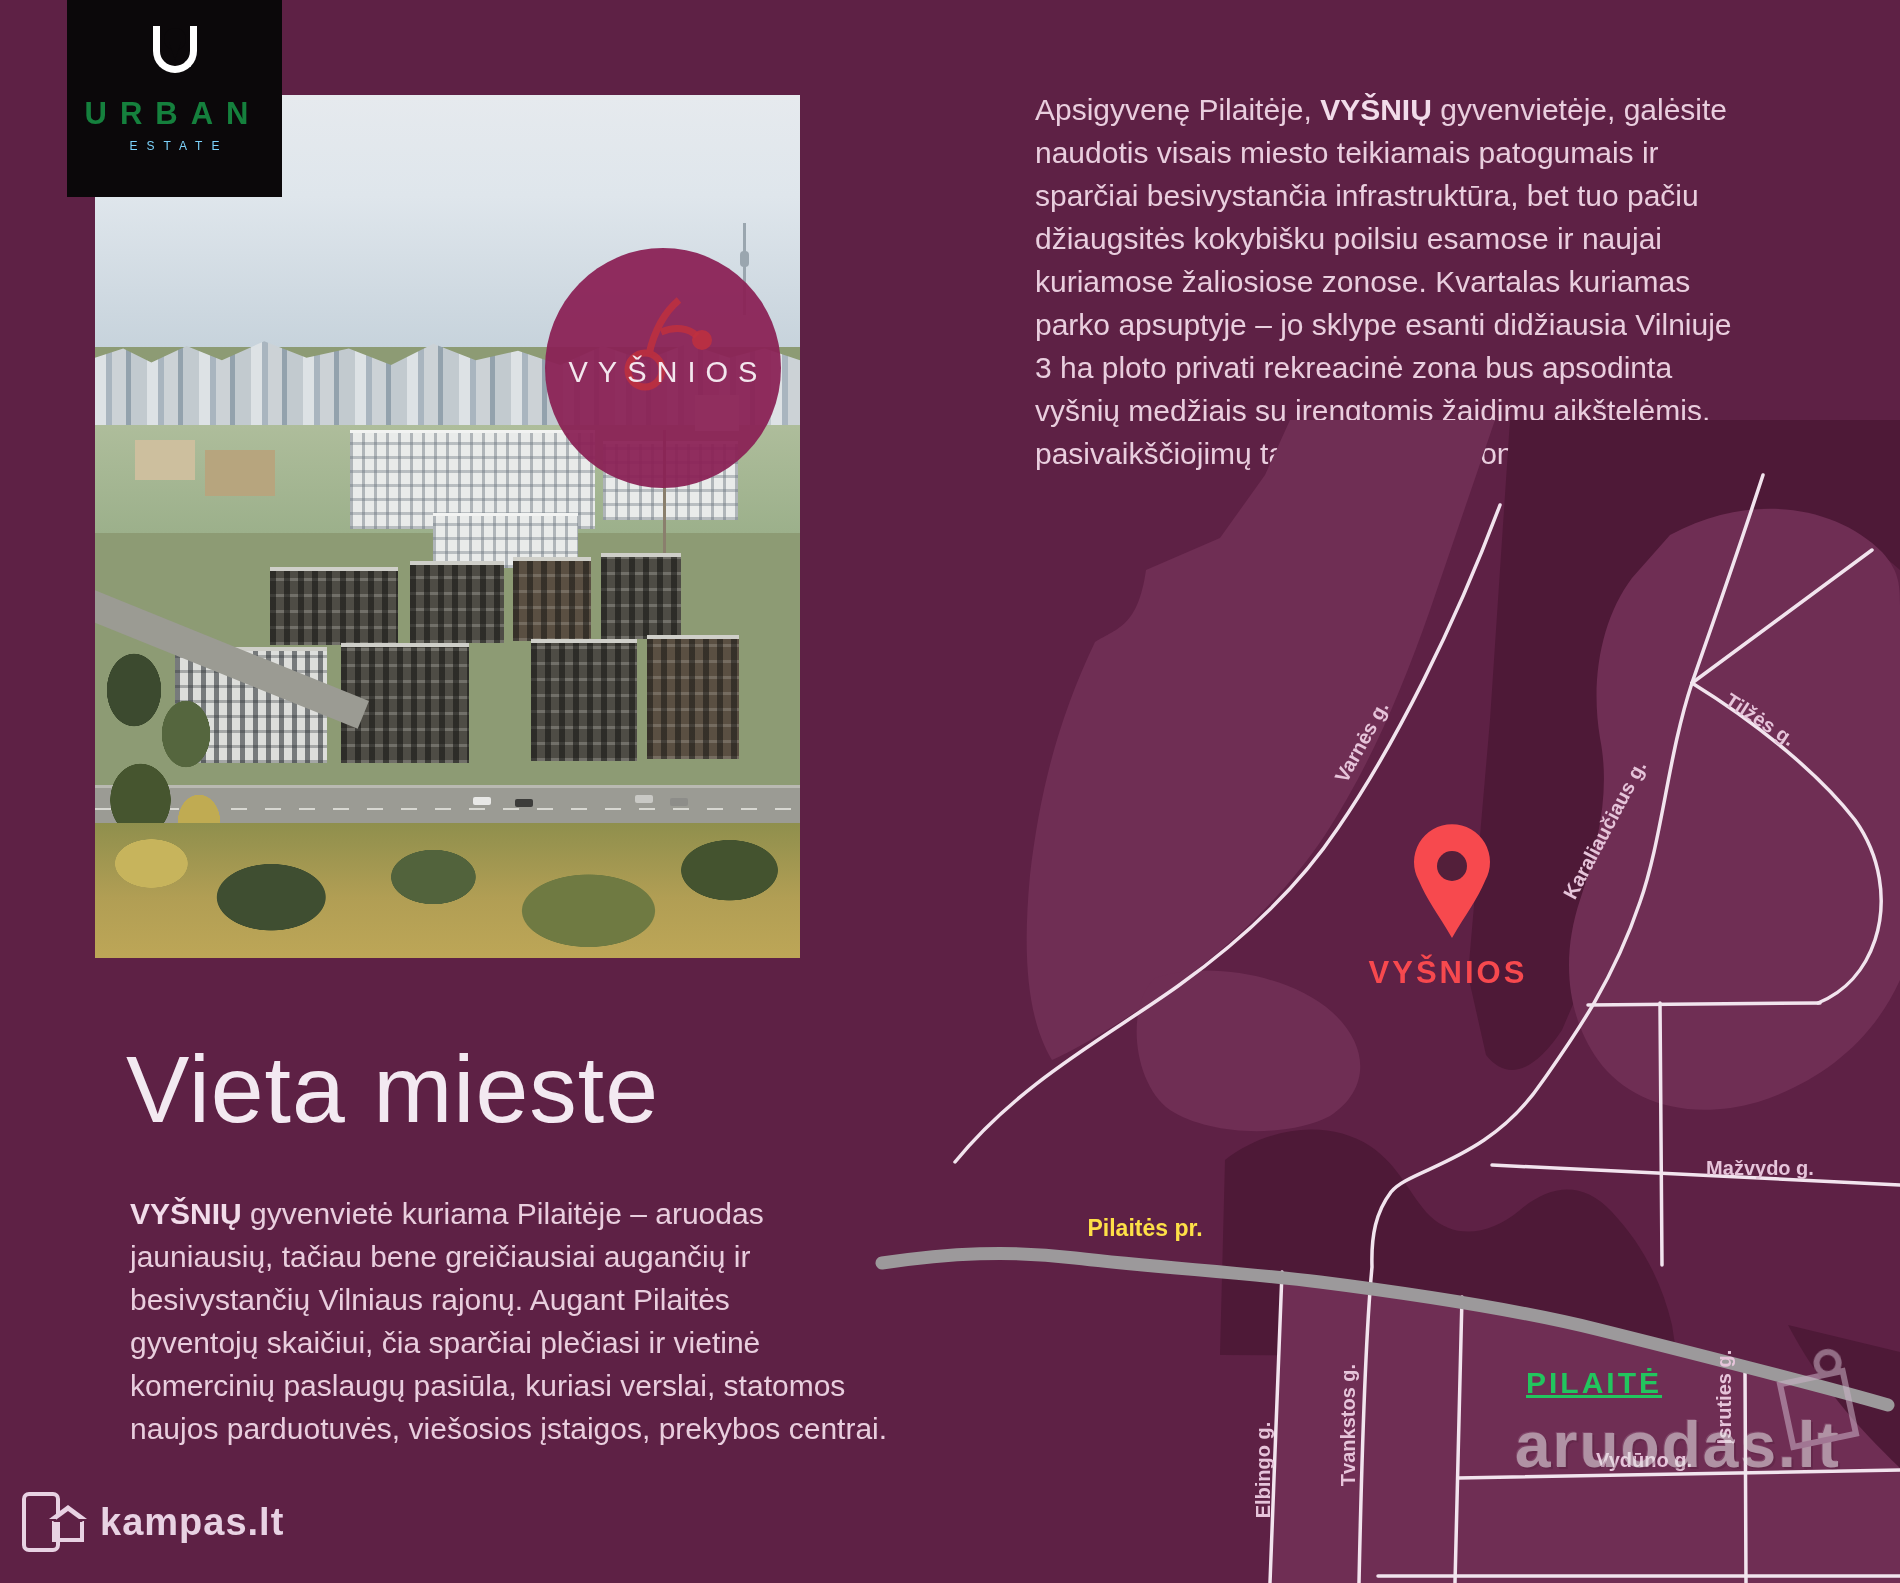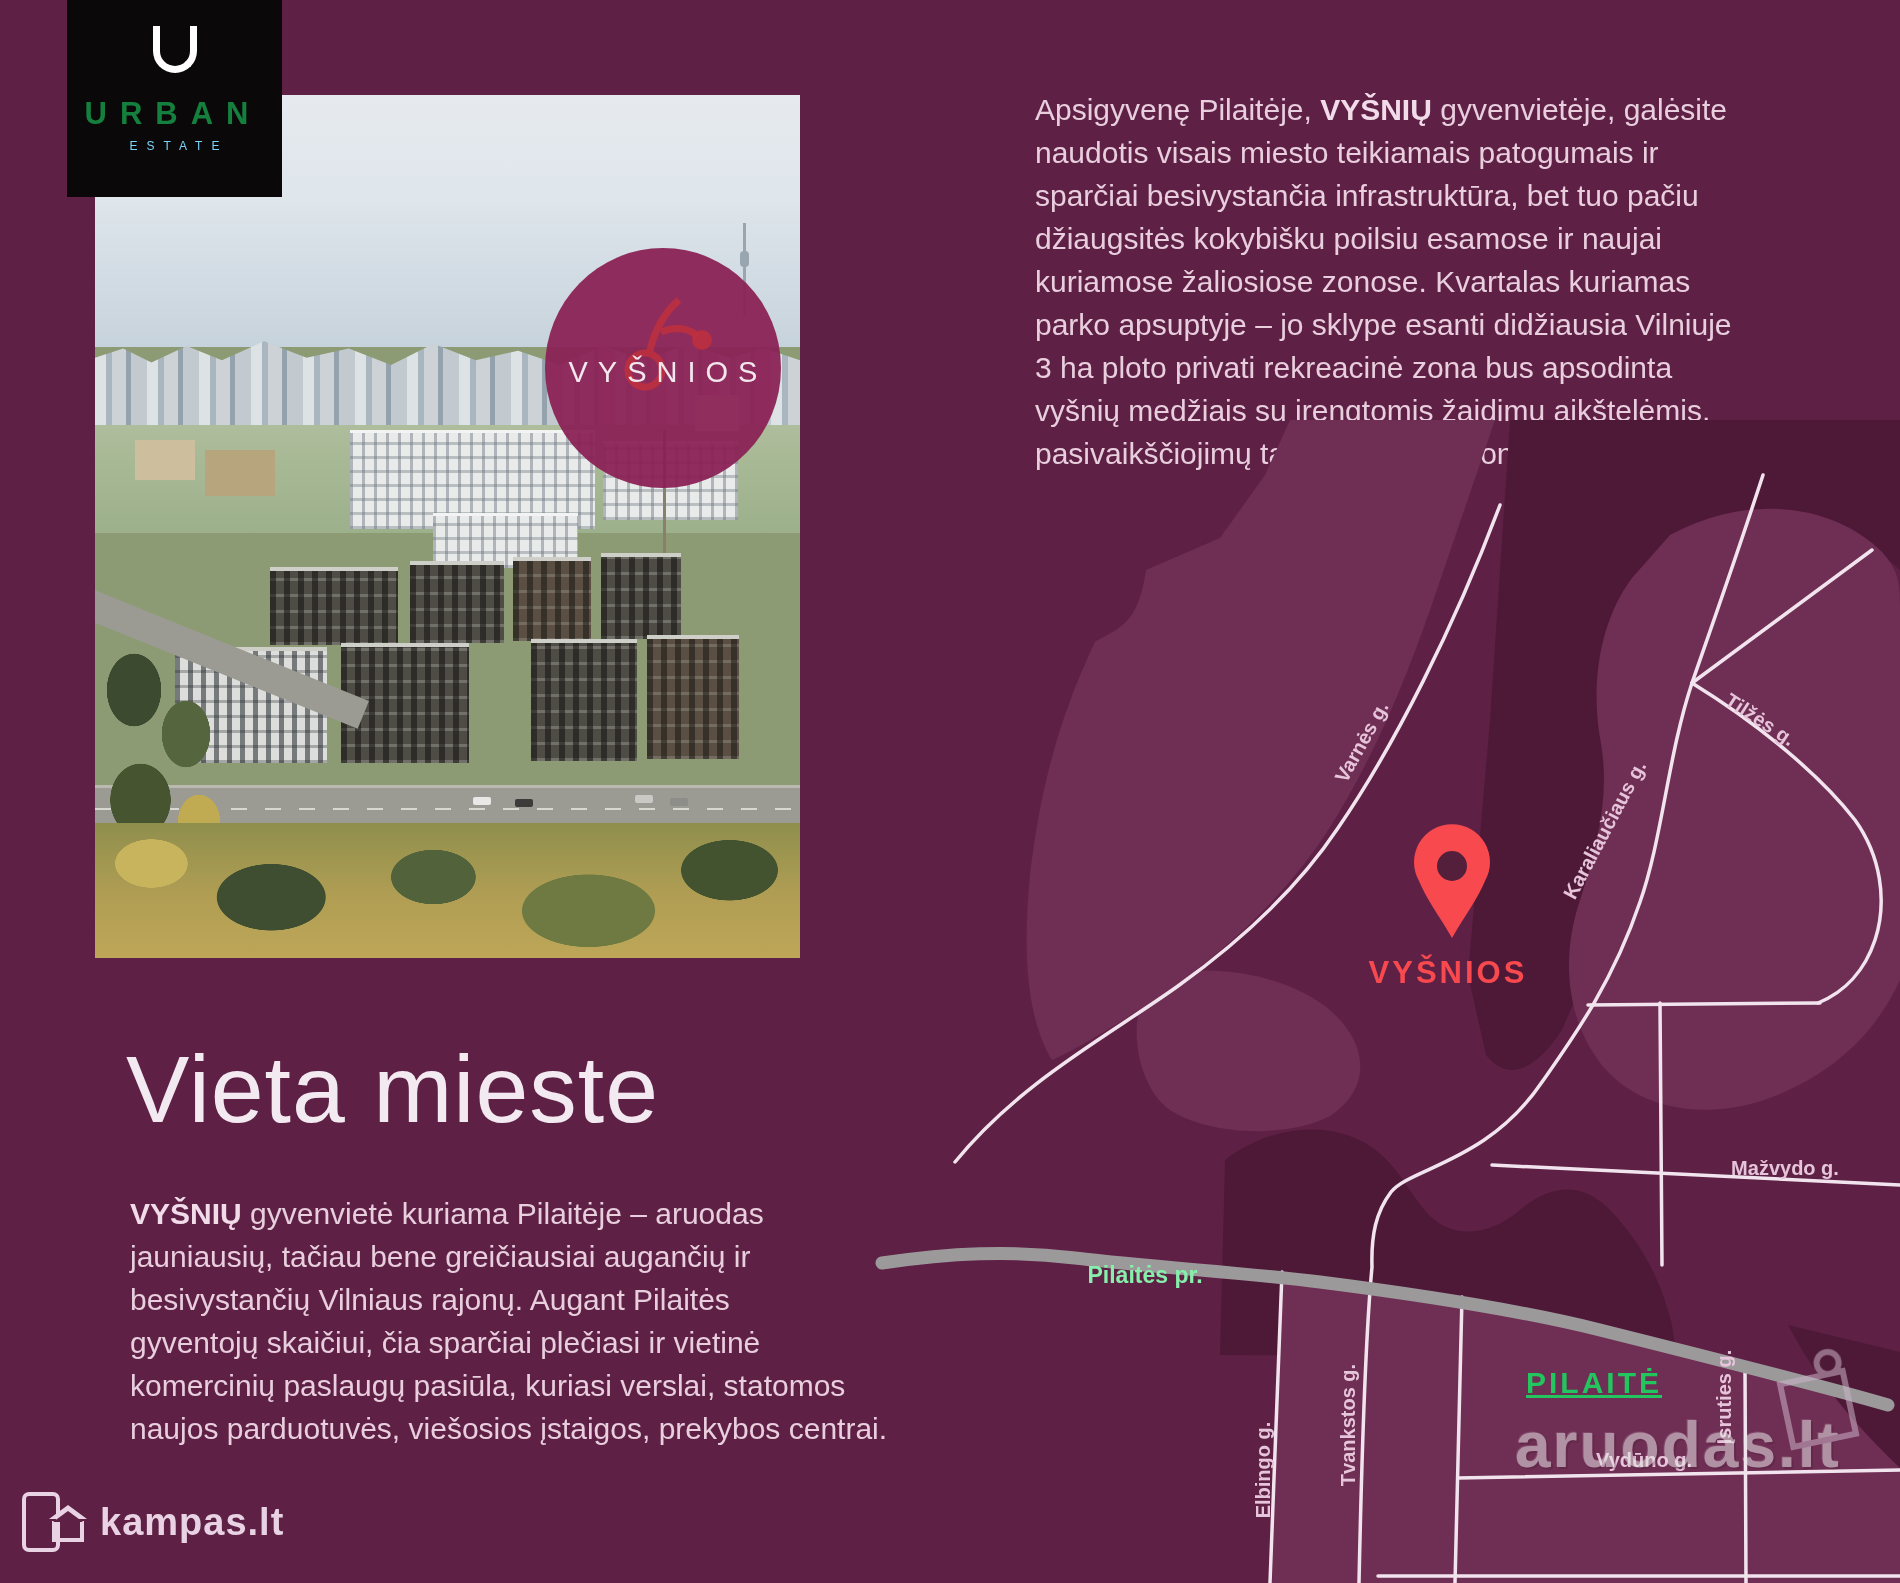--- a/index.html
+++ b/index.html
@@ -81,21 +81,21 @@
   #loc-para{left:130px;top:1192px;}
   .heading{position:absolute;left:126px;top:1035px;color:#f3e9f1;font-size:95px;font-weight:400;letter-spacing:1px;}
 
   
   .map{position:absolute;left:870px;top:420px;width:1030px;height:1163px;z-index:4;}
   .map-label{position:absolute;transform:translate(-50%,-50%);color:#e6c4da;font-size:20px;font-weight:600;white-space:nowrap;}
   .map-label.rot-varnes{transform:translate(-50%,-50%) rotate(-61deg);}
   .map-label.rot-karal{transform:translate(-50%,-50%) rotate(-62deg);}
   .map-label.rot-tilzes{transform:translate(-50%,-50%) rotate(33deg);}
   .map-label.rot-vert{transform:translate(-50%,-50%) rotate(-90deg);}
-  .map-label.white{color:#86efac;margin-top:47px;}
+  .map-label.white{color:#fde047;}
   .map-label.bold{font-weight:700;font-size:23px;}
   .district{position:absolute;transform:translate(-50%,-50%);color:#22c55e;font-size:30px;font-weight:600;letter-spacing:3px;white-space:nowrap;text-decoration:underline;}
   .pin-caption{position:absolute;transform:translate(-50%,-50%);color:#f7494e;font-size:31px;font-weight:700;letter-spacing:3px;white-space:nowrap;}
 
   
   .wm-left{position:absolute;left:22px;top:1492px;display:flex;align-items:center;z-index:40;}
   .wm-door{width:30px;height:52px;border:4px solid #e8d2e3;border-radius:7px;}
   .wm-house{position:relative;margin-left:-8px;margin-top:18px;width:24px;height:17px;border:4px solid #e8d2e3;border-top:none;}
   .wm-house:before{content:"";position:absolute;left:-7px;top:-16px;width:0;height:0;
     border-left:19px solid transparent;border-right:19px solid transparent;border-bottom:14px solid #e8d2e3;}
@@ -209,21 +209,21 @@
     <g>
       <path d="M582 518 C568 494 556 478 549 461 A 38 38 0 1 1 615 461 C608 478 596 494 582 518 Z" fill="#f7494e"></path>
       <circle cx="582" cy="446" r="15" fill="#531f3a"></circle>
     </g>
   </svg>
 
   
   <div class="map-label rot-varnes" style="left:492px;top:322px;">Varnės g.</div>
   <div class="map-label rot-karal" style="left:735px;top:410px;">Karaliaučiaus g.</div>
   <div class="map-label rot-tilzes" style="left:890px;top:300px;">Tilžės g.</div>
-  <div class="map-label" style="left:915px;top:748px;">Mažvydo g.</div>
+  <div class="map-label" style="left:890px;top:748px;">Mažvydo g.</div>
   <div class="map-label bold white" style="left:275px;top:808px;">Pilaitės pr.</div>
   <div class="map-label rot-vert" style="left:393px;top:1050px;">Elbingo g.</div>
   <div class="map-label rot-vert" style="left:478px;top:1005px;">Tvankstos g.</div>
   <div class="map-label rot-vert" style="left:854px;top:977px;">Įsruties g.</div>
   <div class="map-label" style="left:750px;top:1040px;margin-left:24px;">Vydūno g.</div>
   <div class="district" style="left:724px;top:963px;">PILAITĖ</div>
   <div class="pin-caption" style="left:578px;top:553px;">VYŠNIOS</div>
 </div>
 
 <div class="wm-left">

